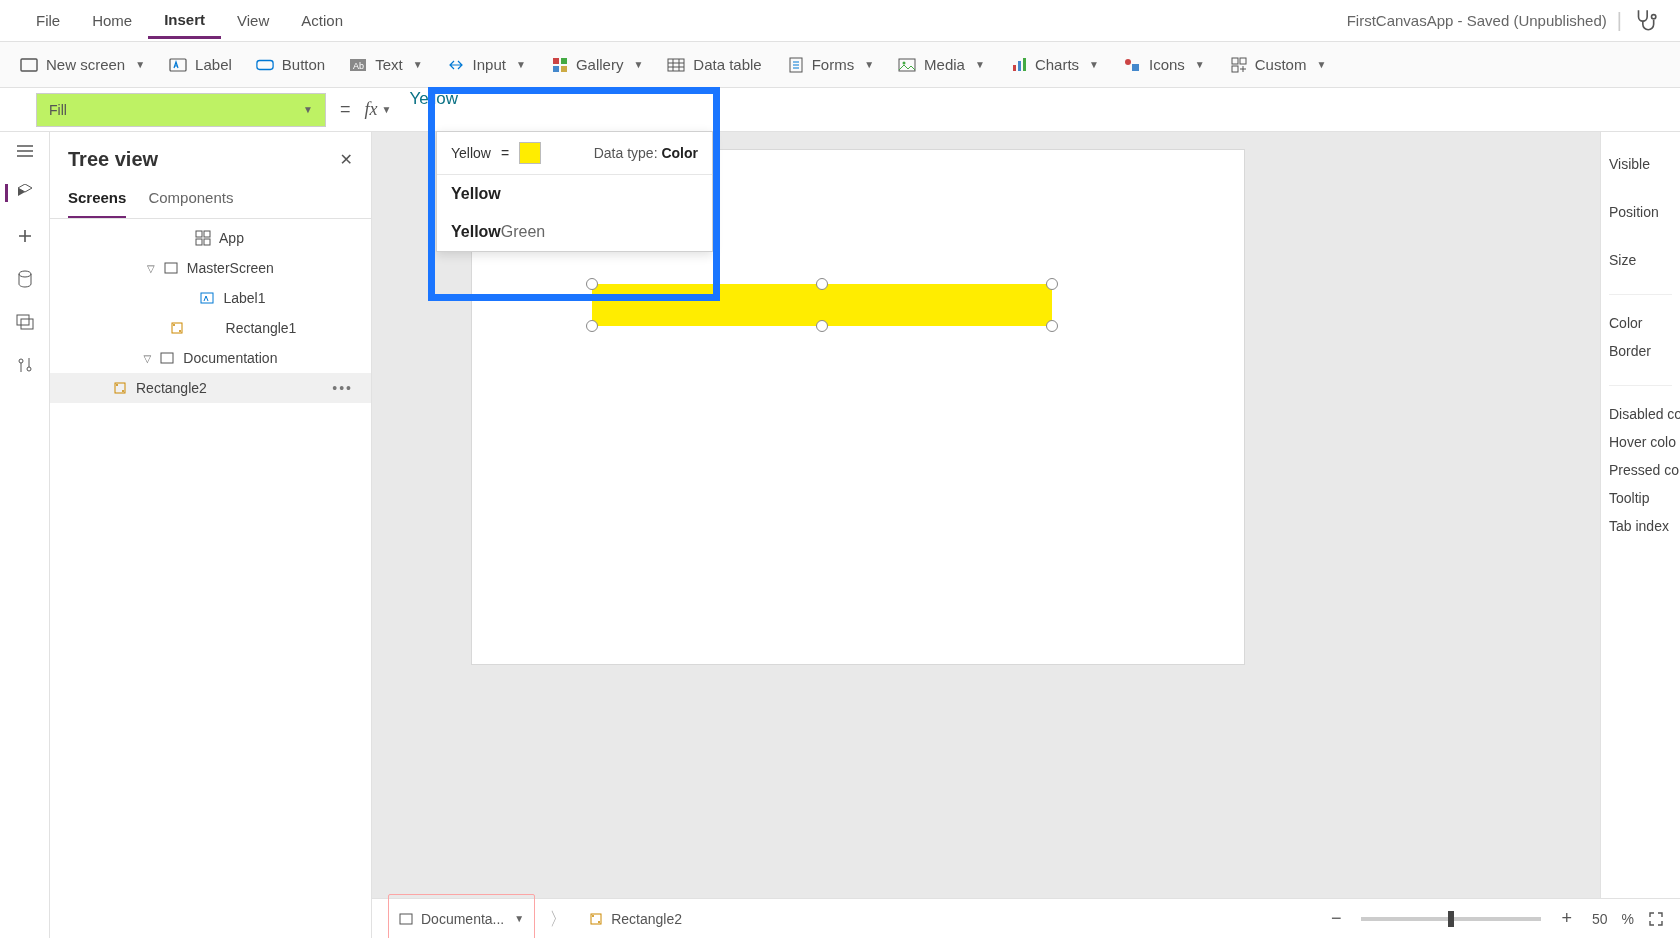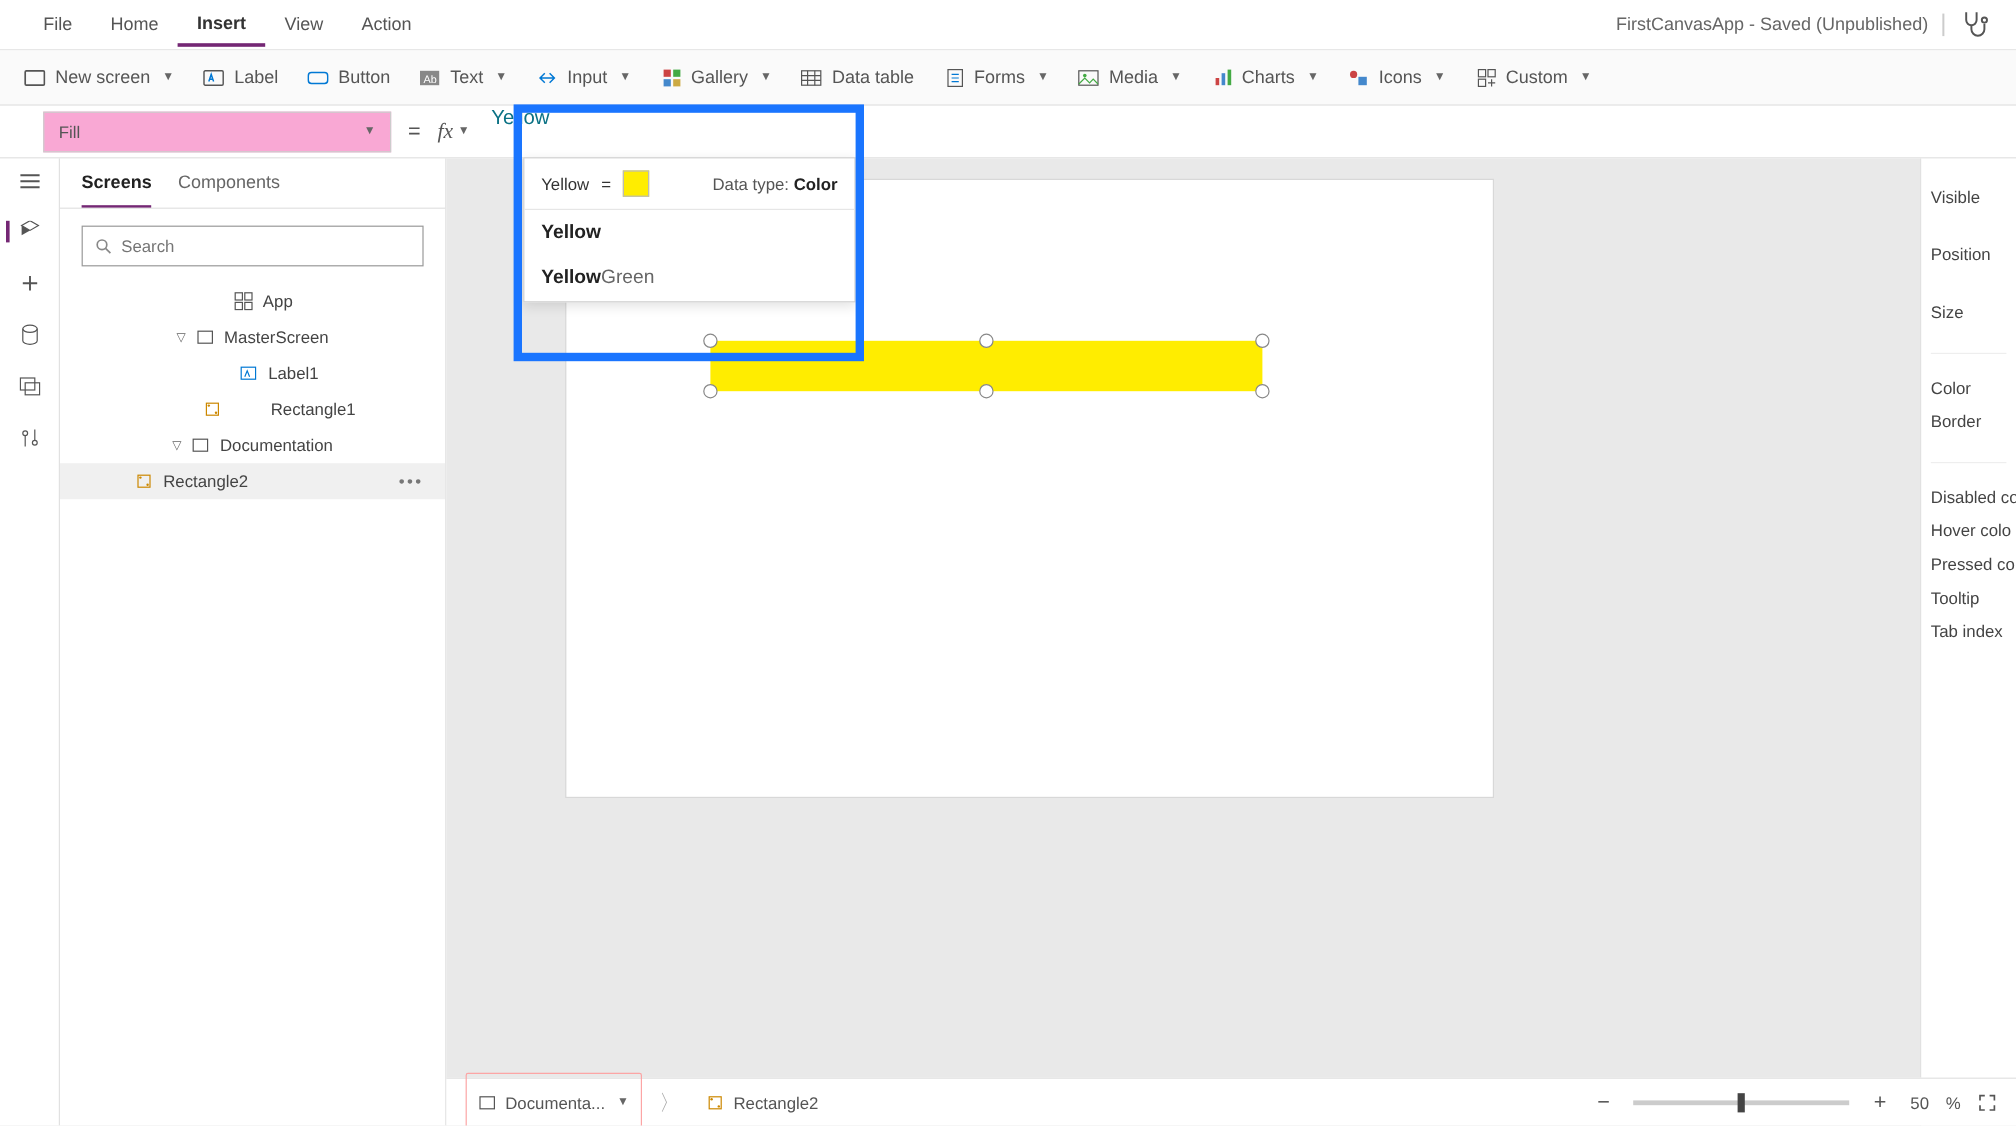--- a/index.html
+++ b/index.html
@@ -14,21 +14,21 @@
 .steth-icon { width:28px; height:28px; margin-left:10px; }
 
 
 .ribbon { display:flex; align-items:center; height:46px; padding:0 20px; border-bottom:1px solid #e1e1e1; gap:24px; background:#fafafa; }
 .ribbon .rb-item { display:flex; align-items:center; gap:8px; color:#555; cursor:pointer; font-size:15px; }
 .ribbon .rb-icon { width:18px; height:18px; display:inline-flex; align-items:center; justify-content:flex-end; }
 .chev { font-size:10px; color:#666; margin-left:2px; }
 
 
 .formula-row { display:flex; align-items:center; height:44px; border-bottom:1px solid #e1e1e1; }
-.prop-select { width:290px; height:34px; margin-left:36px; border:1px solid #ccc; display:flex; align-items:center; padding:0 12px; color:#555; justify-content:space-between; cursor:pointer; background:#f9a8d4;gap:24px; }
+.prop-select { width:290px; height:34px; margin-left:36px; border:1px solid #ccc; display:flex; align-items:center; padding:0 12px; color:#555; justify-content:space-between; cursor:pointer; background:#bef264;gap:24px; }
 .eq { margin:0 14px; font-size:18px; color:#555; }
 .fx { font-style:italic; font-family:serif; font-size:18px; color:#555; margin-right:4px; }
 .fx-chev { font-size:10px; color:#666; margin-right:6px; }
 .formula-input-wrap { flex:1; position:relative; height:44px; display:flex; align-items:center; }
 .formula-input { width:100%; height:100%; border:none; outline:none; font-family:Consolas,monospace; font-size:17px; color:#555; padding-left:12px; }
 .formula-text { color:#0b7285; }
 .caret { display:inline-block; width:1px; height:20px; background:#333; vertical-align:middle; margin-left:-3px; opacity:0; }
 
 
 .highlight-box { position:absolute; left:428px; top:87px; width:292px; height:214px; border:7px solid #1a75ff; z-index:30; pointer-events:none; }
@@ -298,32 +298,27 @@
     <div class="rail-item">
         <svg width="16" height="18" viewBox="0 0 16 18">
           <circle cx="4" cy="5" r="2" fill="none" stroke="#555"></circle>
           <circle cx="12" cy="13" r="2" fill="none" stroke="#555"></circle>
           <path d="M4 7v9M12 2v9" stroke="#555"></path>
         </svg>
       </div>
   </div>
 
   <div class="tree">
+    <div class="tree-header">
+      <h2>Tree view</h2>
+      <span class="tree-close">✕</span>
+    </div>
     <div class="tree-tabs">
       <div class="tree-tab active">Screens</div>
       <div class="tree-tab">Components</div>
-    </div>
-    <div class="tree-search">
-      <span>
-          <svg width="14" height="14" viewBox="0 0 14 14">
-            <circle cx="6" cy="6" r="4" fill="none" stroke="#888" stroke-width="1.4"></circle>
-            <path d="M9 9l4 4" stroke="#888" stroke-width="1.4"></path>
-          </svg>
-        </span>
-      <input type="text" placeholder="Search" style="">
     </div>
     <div class="tree-list" id="tree-list">
         <div class="tree-row indent1">
           <span class="row-icon">
             <svg width="16" height="16" viewBox="0 0 16 16">
               <rect x="1" y="1" width="6" height="6" fill="none" stroke="#555"></rect>
               <rect x="9" y="1" width="6" height="6" fill="none" stroke="#555"></rect>
               <rect x="1" y="9" width="6" height="6" fill="none" stroke="#555"></rect>
               <rect x="9" y="9" width="6" height="6" fill="none" stroke="#555"></rect>
             </svg>

